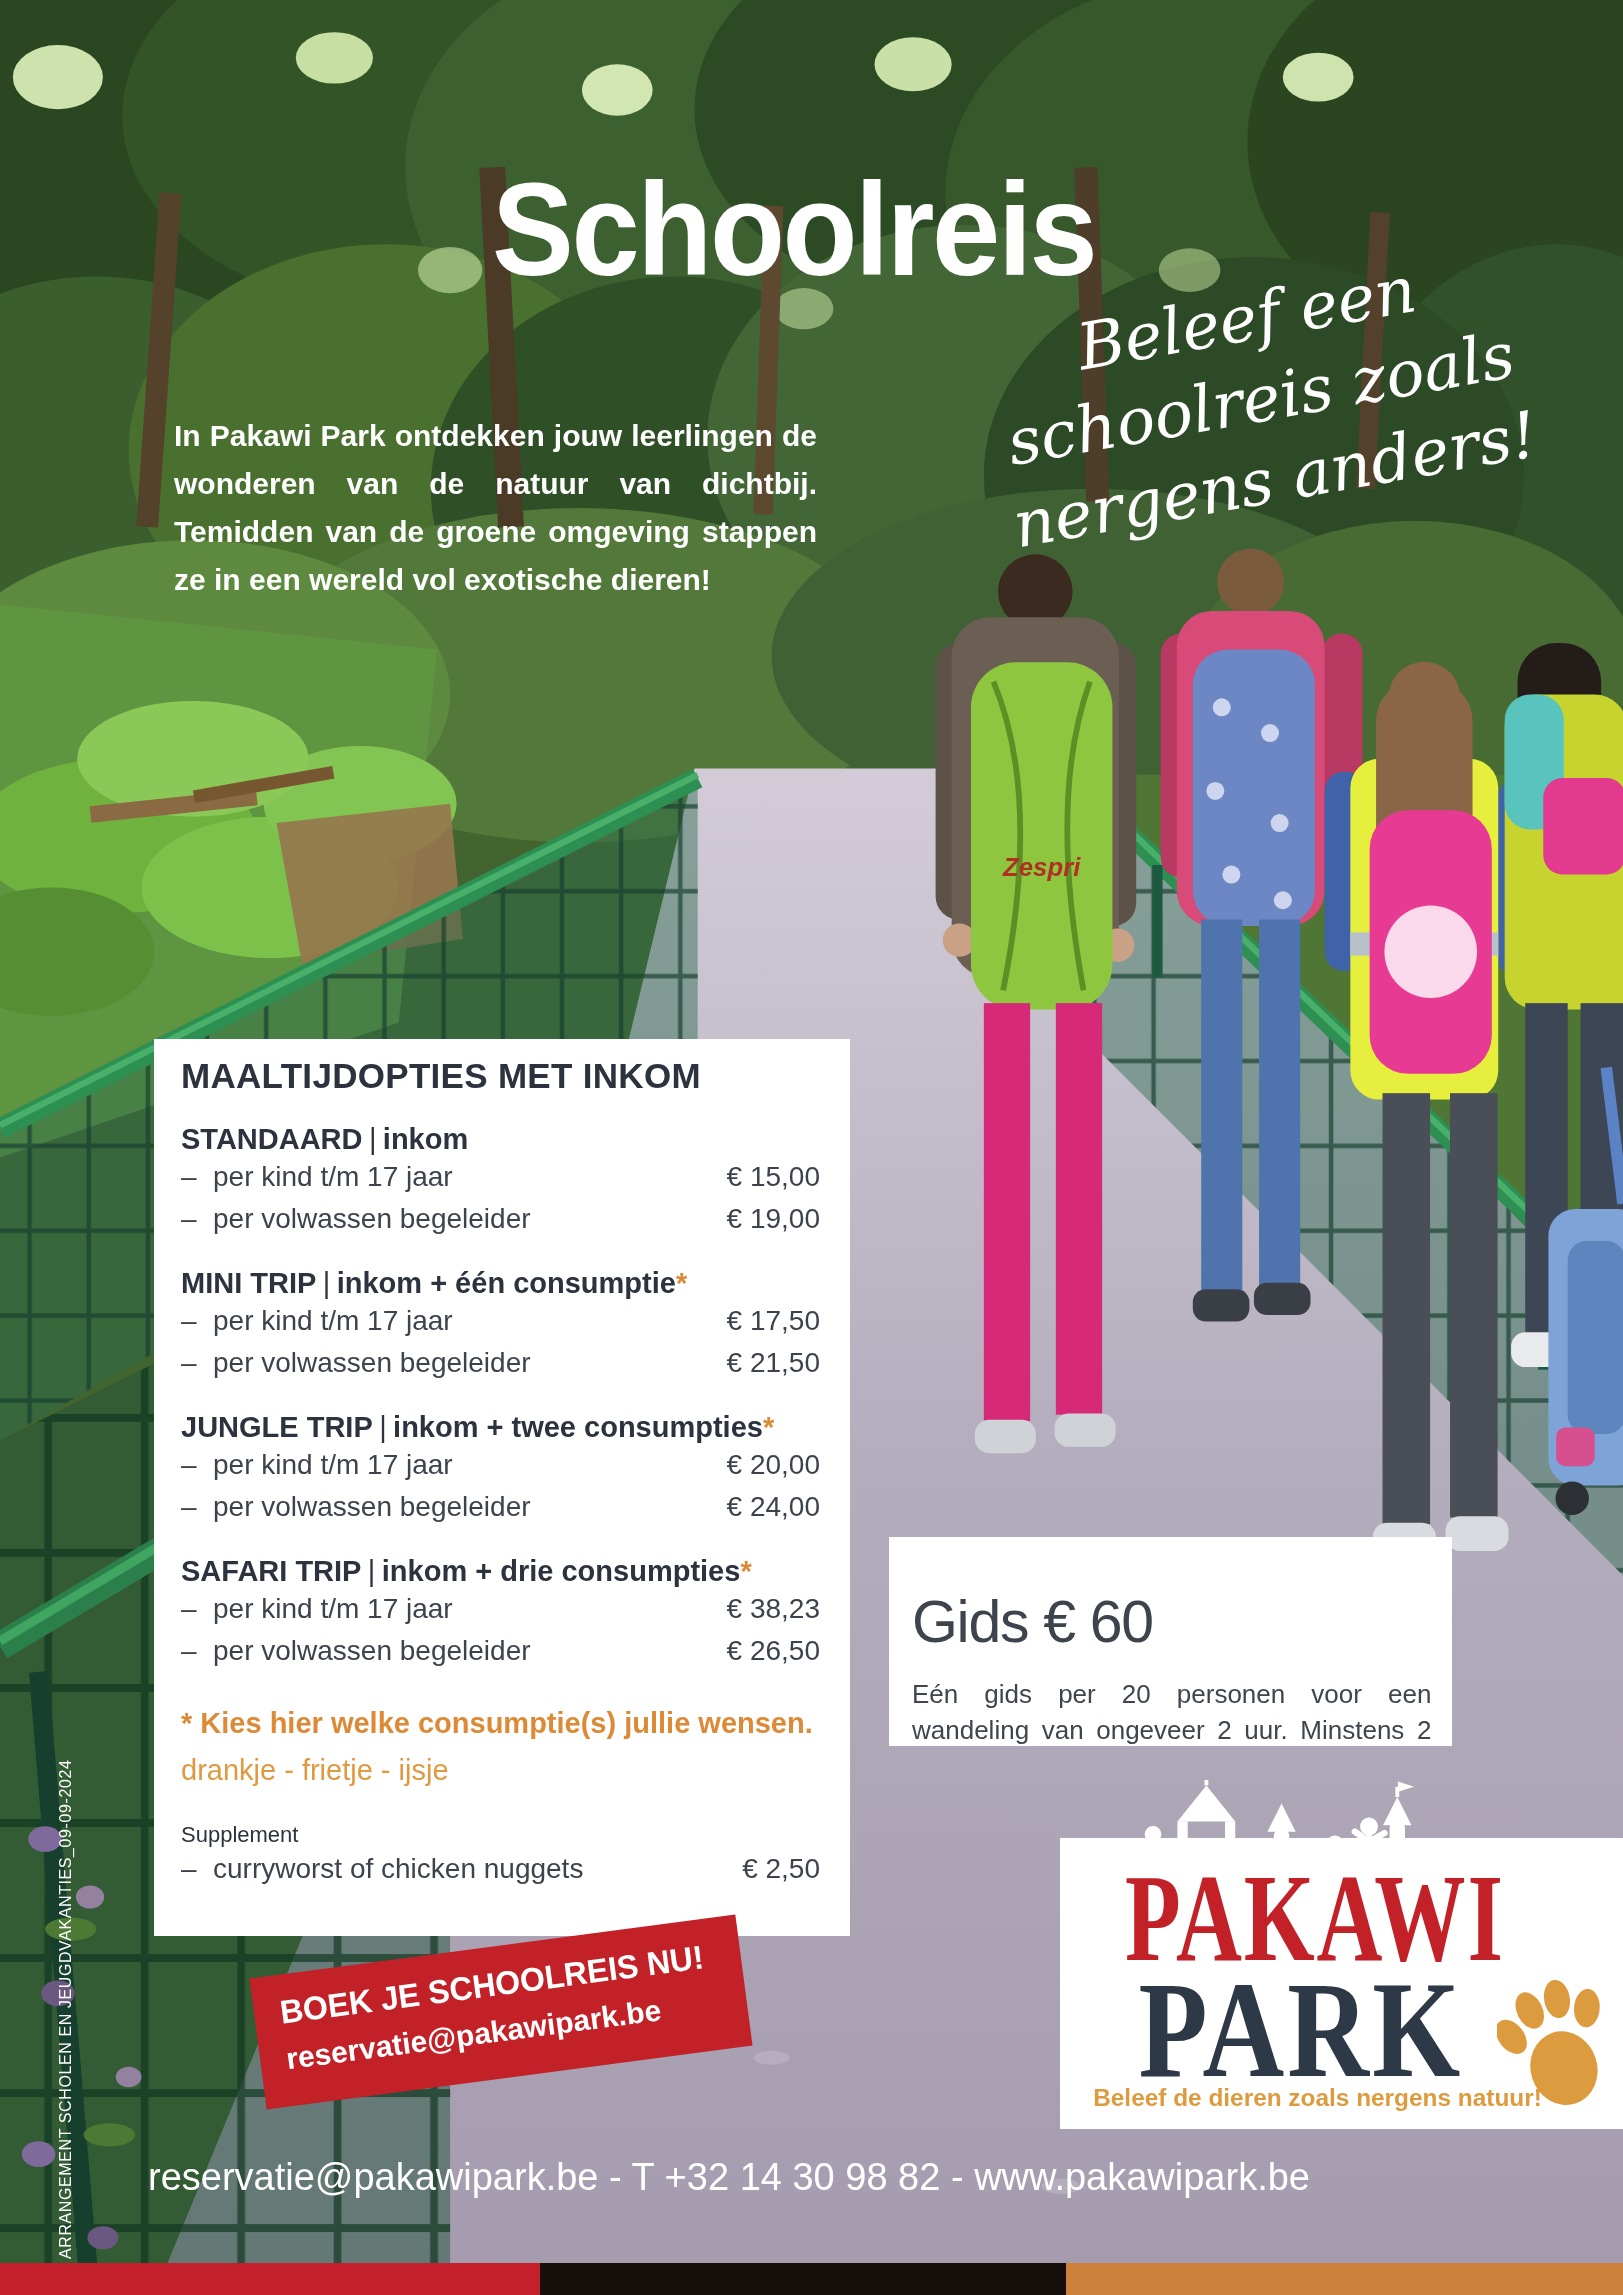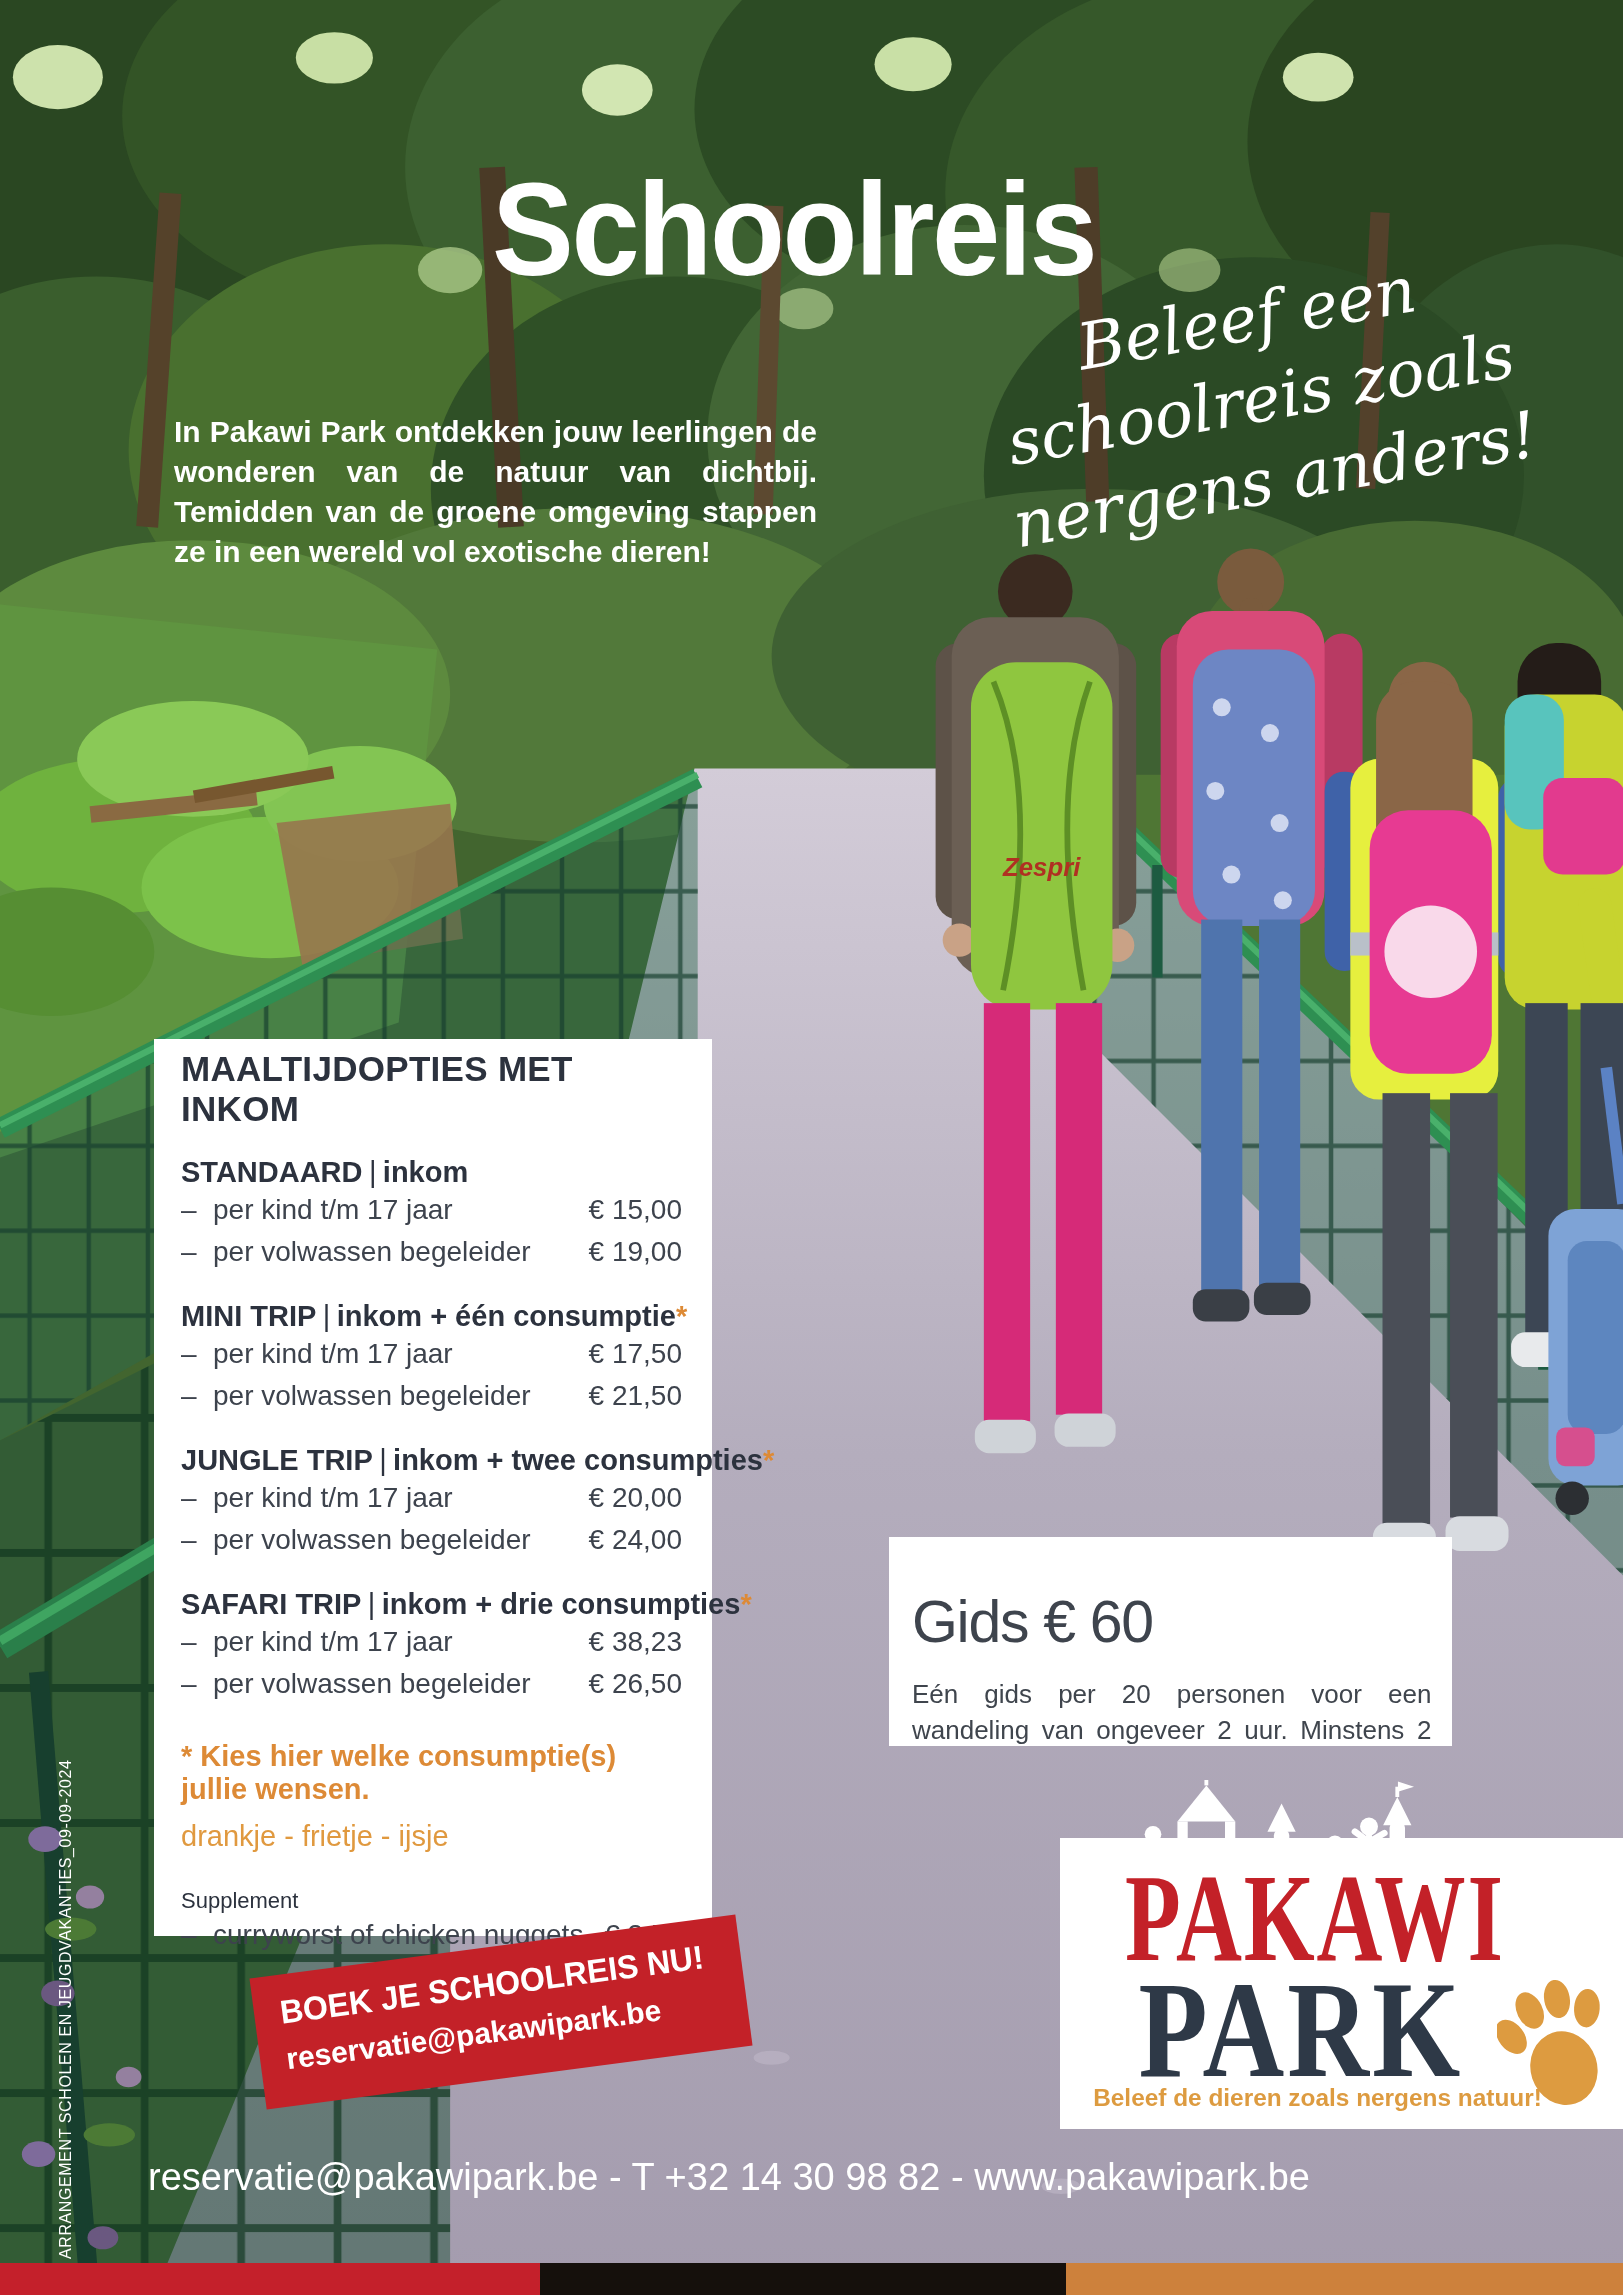--- a/index.html
+++ b/index.html
@@ -15,36 +15,36 @@
     transform:scaleX(.93);transform-origin:left top;white-space:nowrap;
   }
   .script-tagline{
     position:absolute;left:920px;top:277px;width:682px;z-index:2;
     transform:rotate(-10deg);transform-origin:center;
     font-family:"DejaVu Serif",serif;font-style:italic;font-size:64px;
     color:#ffffff;text-align:center;line-height:1.28;
   }
   .intro{
     position:absolute;left:174px;top:412px;width:643px;z-index:2;margin:0;
-    font-size:30px;font-weight:700;color:#ffffff;line-height:40px;
+    font-size:30px;font-weight:700;color:#ffffff;line-height:48px;
     text-align:justify;
   }
   
   .banner{
     position:absolute;left:154px;top:922px;width:696px;height:79px;z-index:2;
     background:#cd813c;display:flex;align-items:center;
   }
   .banner-label{
     font-size:35px;font-weight:700;color:#ffffff;letter-spacing:0.3px;
     padding-left:28px;white-space:nowrap;transform:scaleX(.95);transform-origin:left center;
   }
   
   .pricing-panel{
-    position:absolute;left:154px;top:1039px;width:558px;height:897px;z-index:2;
-    background:#ffffff;box-sizing:border-box;padding:10px 30px 0 27px;color:#2c323e;
+    position:absolute;left:154px;top:1039px;width:696px;height:897px;z-index:2;
+    background:#ffffff;box-sizing:border-box;padding:17px 30px 0 27px;color:#2c323e;
   }
   .pricing-heading{margin:0 0 6.4px 0;font-size:35px;font-weight:700;letter-spacing:0.3px;}
   .price-section{margin-top:27px;}
   .section-header{font-size:29px;font-weight:700;white-space:nowrap;}
   .section-header .pipe{font-weight:400;color:#2c323e;padding:0 6.4px;}
   .star{color:#dd8a36;font-weight:700;}
   .price-row{display:flex;align-items:baseline;font-size:28px;font-weight:400;
     color:#3d434d;line-height:42px;}
   .price-row .dash{width:32px;flex:0 0 auto;}
   .price-row .price{margin-left:auto;}

